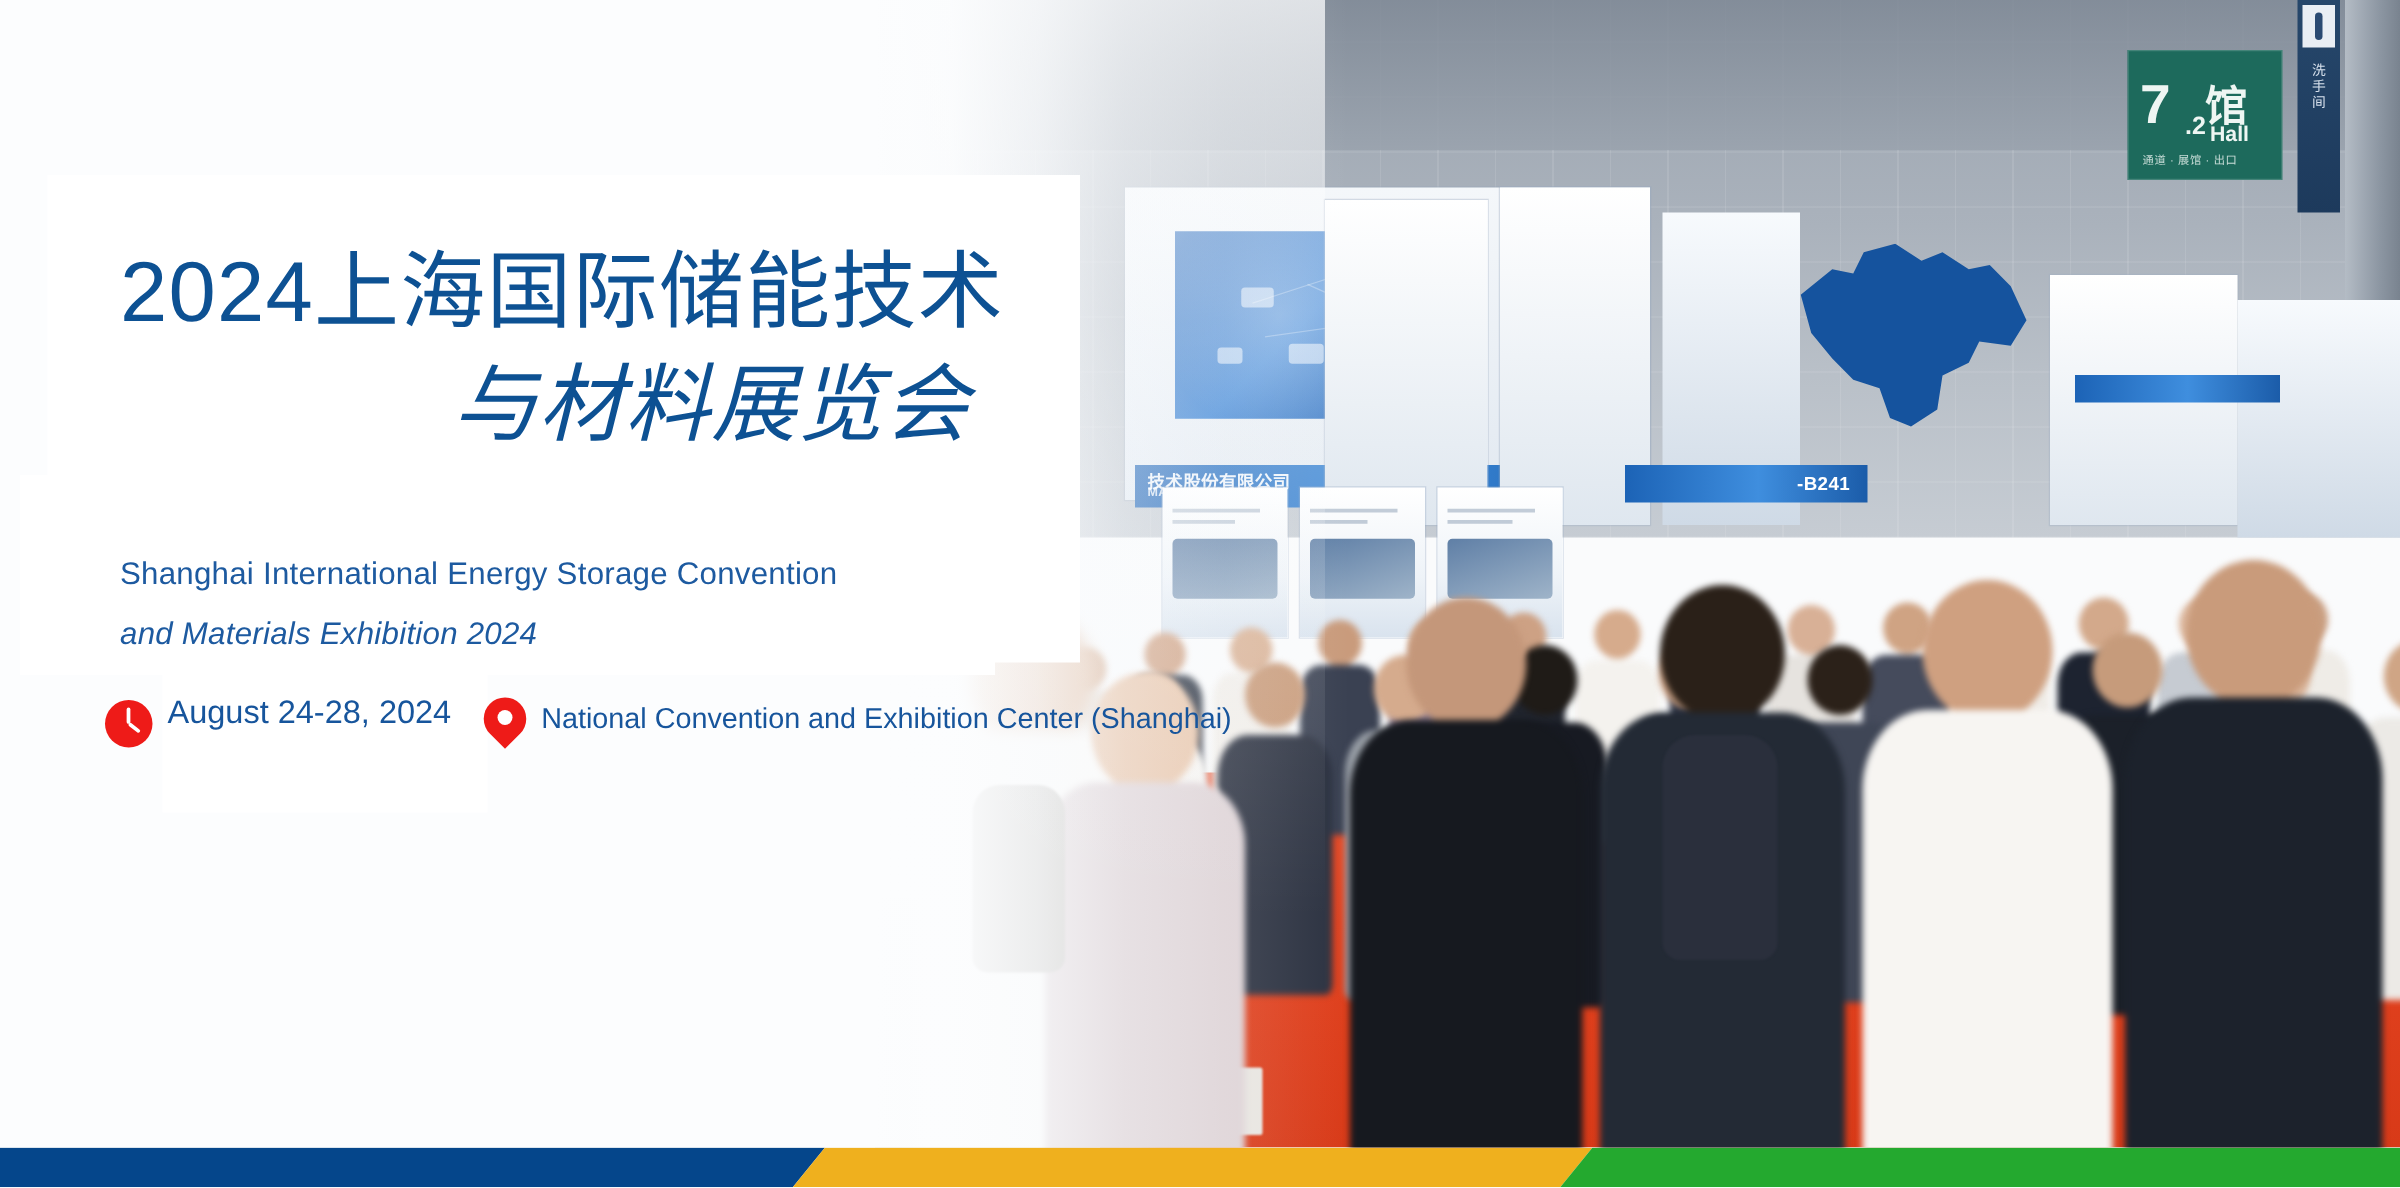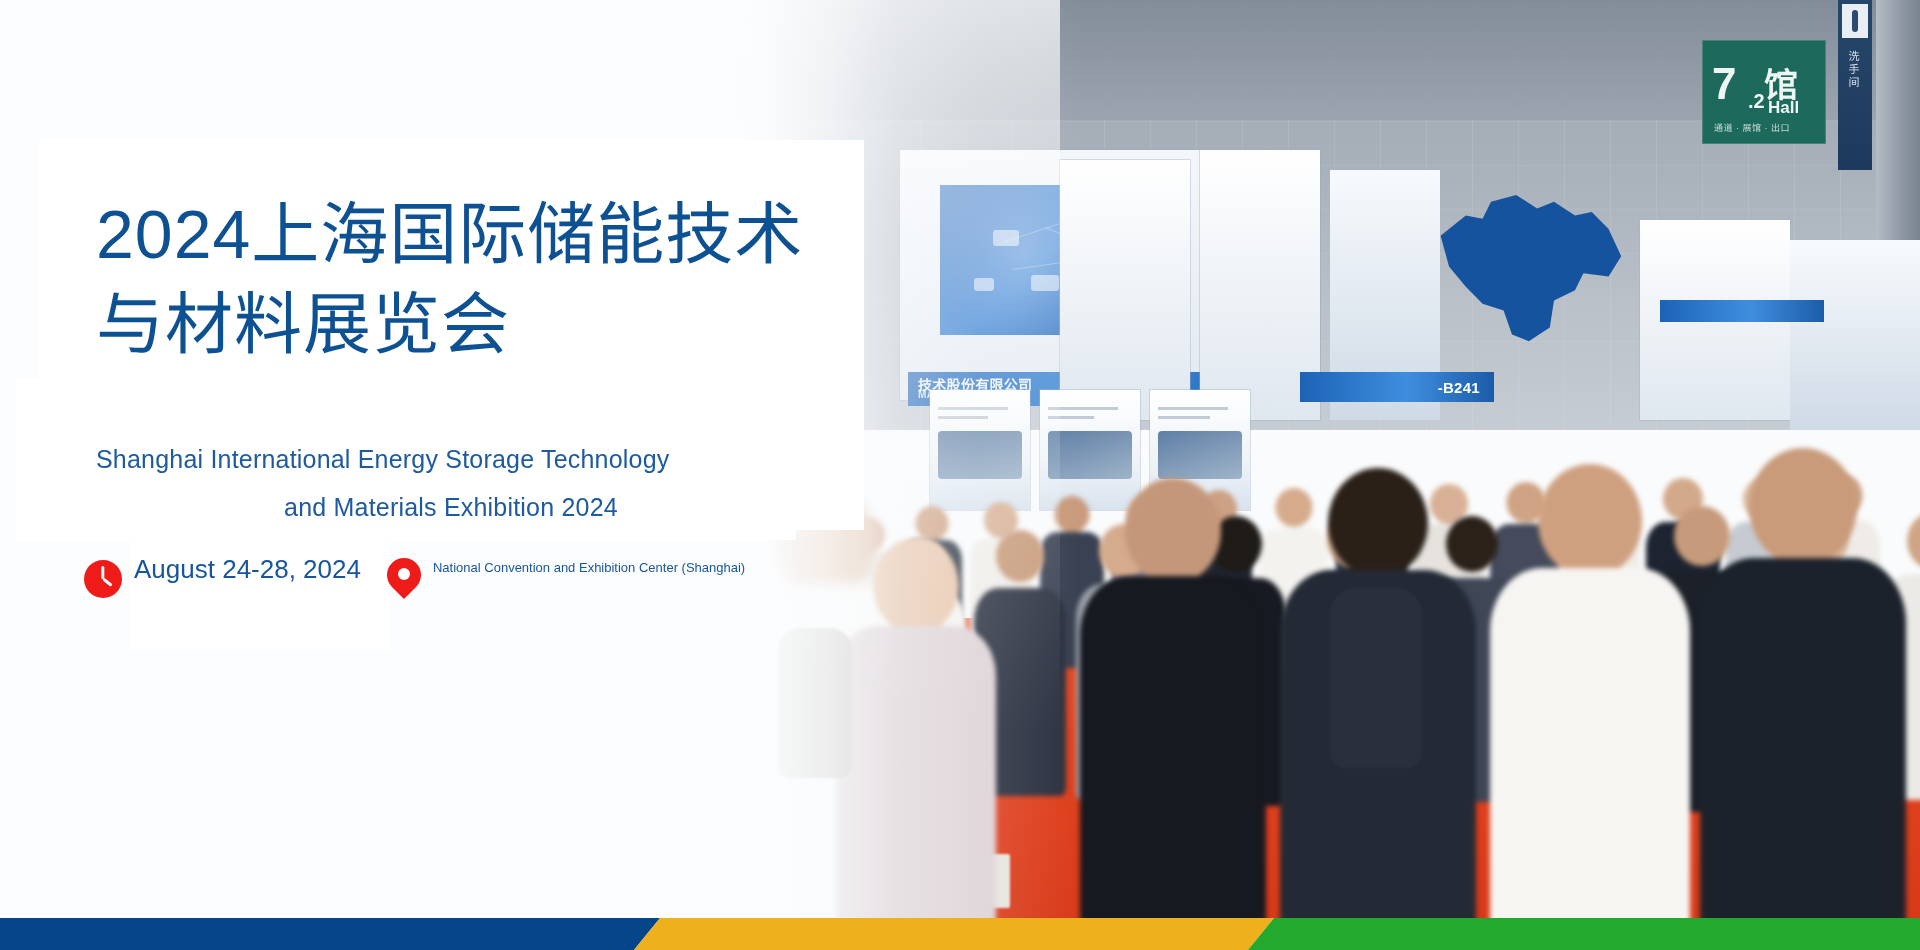--- a/index.html
+++ b/index.html
@@ -293,36 +293,36 @@
   }
   .title-line {
     color: #0d5193;
     font-size: 68px;
     line-height: 1.32;
     letter-spacing: 1px;
     white-space: nowrap;
     font-weight: 400;
   }
   .title-line.l1 { text-align: left; }
-  .title-line.l2 { text-align: left; padding-right: 130px; }
+  .title-line.l2 { text-align: right; padding-right: 130px; font-style: italic; }
 
   .subtitle-block {
     position: absolute;
     left: 96px; top: 436px;
     width: 830px;
     color: #1d5aa0;
   }
   .sub-line {
     font-size: 25px;
     line-height: 1.9;
     letter-spacing: .2px;
     white-space: nowrap;
   }
   .sub-line.s1 { text-align: left; }
-  .sub-line.s2 { text-align: center; padding-right: 120px; }
+  .sub-line.s2 { text-align: left; padding-right: 120px; font-style: italic; }
 
   
   .info-row {
     position: absolute;
     left: 84px; top: 552px;
     display: flex;
     align-items: flex-start;
     gap: 26px;
   }
   .info-item {
@@ -337,21 +337,21 @@
     line-height: 1.12;
     white-space: nowrap;
   }
   .info-en {
     color: #17559c;
     font-size: 26px;
     line-height: 1.22;
     white-space: nowrap;
   }
   .venue .info-cn { font-size: 27px; }
-  .venue .info-en { font-size: 13px; padding-top: 6px; }
+  .venue .info-en { font-size: 23px; padding-top: 6px; }
 
   
   .clock-icon {
     position: relative;
     width: 38px; height: 38px; flex: 0 0 38px;
     margin-top: 8px;
   }
   .clock-icon .dial {
     position: absolute; inset: 0;
     background: #ee1b18;
@@ -645,21 +645,21 @@
   <div class="card-3"></div>
 
   <div class="content">
 
     <div class="title-block">
       <div class="title-line l1">2024上海国际储能技术</div>
       <div class="title-line l2">与材料展览会</div>
     </div>
 
     <div class="subtitle-block">
-      <div class="sub-line s1">Shanghai International Energy Storage Technology</div>
+      <div class="sub-line s1">Shanghai International Energy Storage Convention</div>
       <div class="sub-line s2">and Materials Exhibition 2024</div>
     </div>
 
     <div class="info-row">
 
       <div class="info-item date">
         <span class="clock-icon">
           <span class="dial"></span>
           <span class="hand-m"></span>
           <span class="hand-h"></span>

